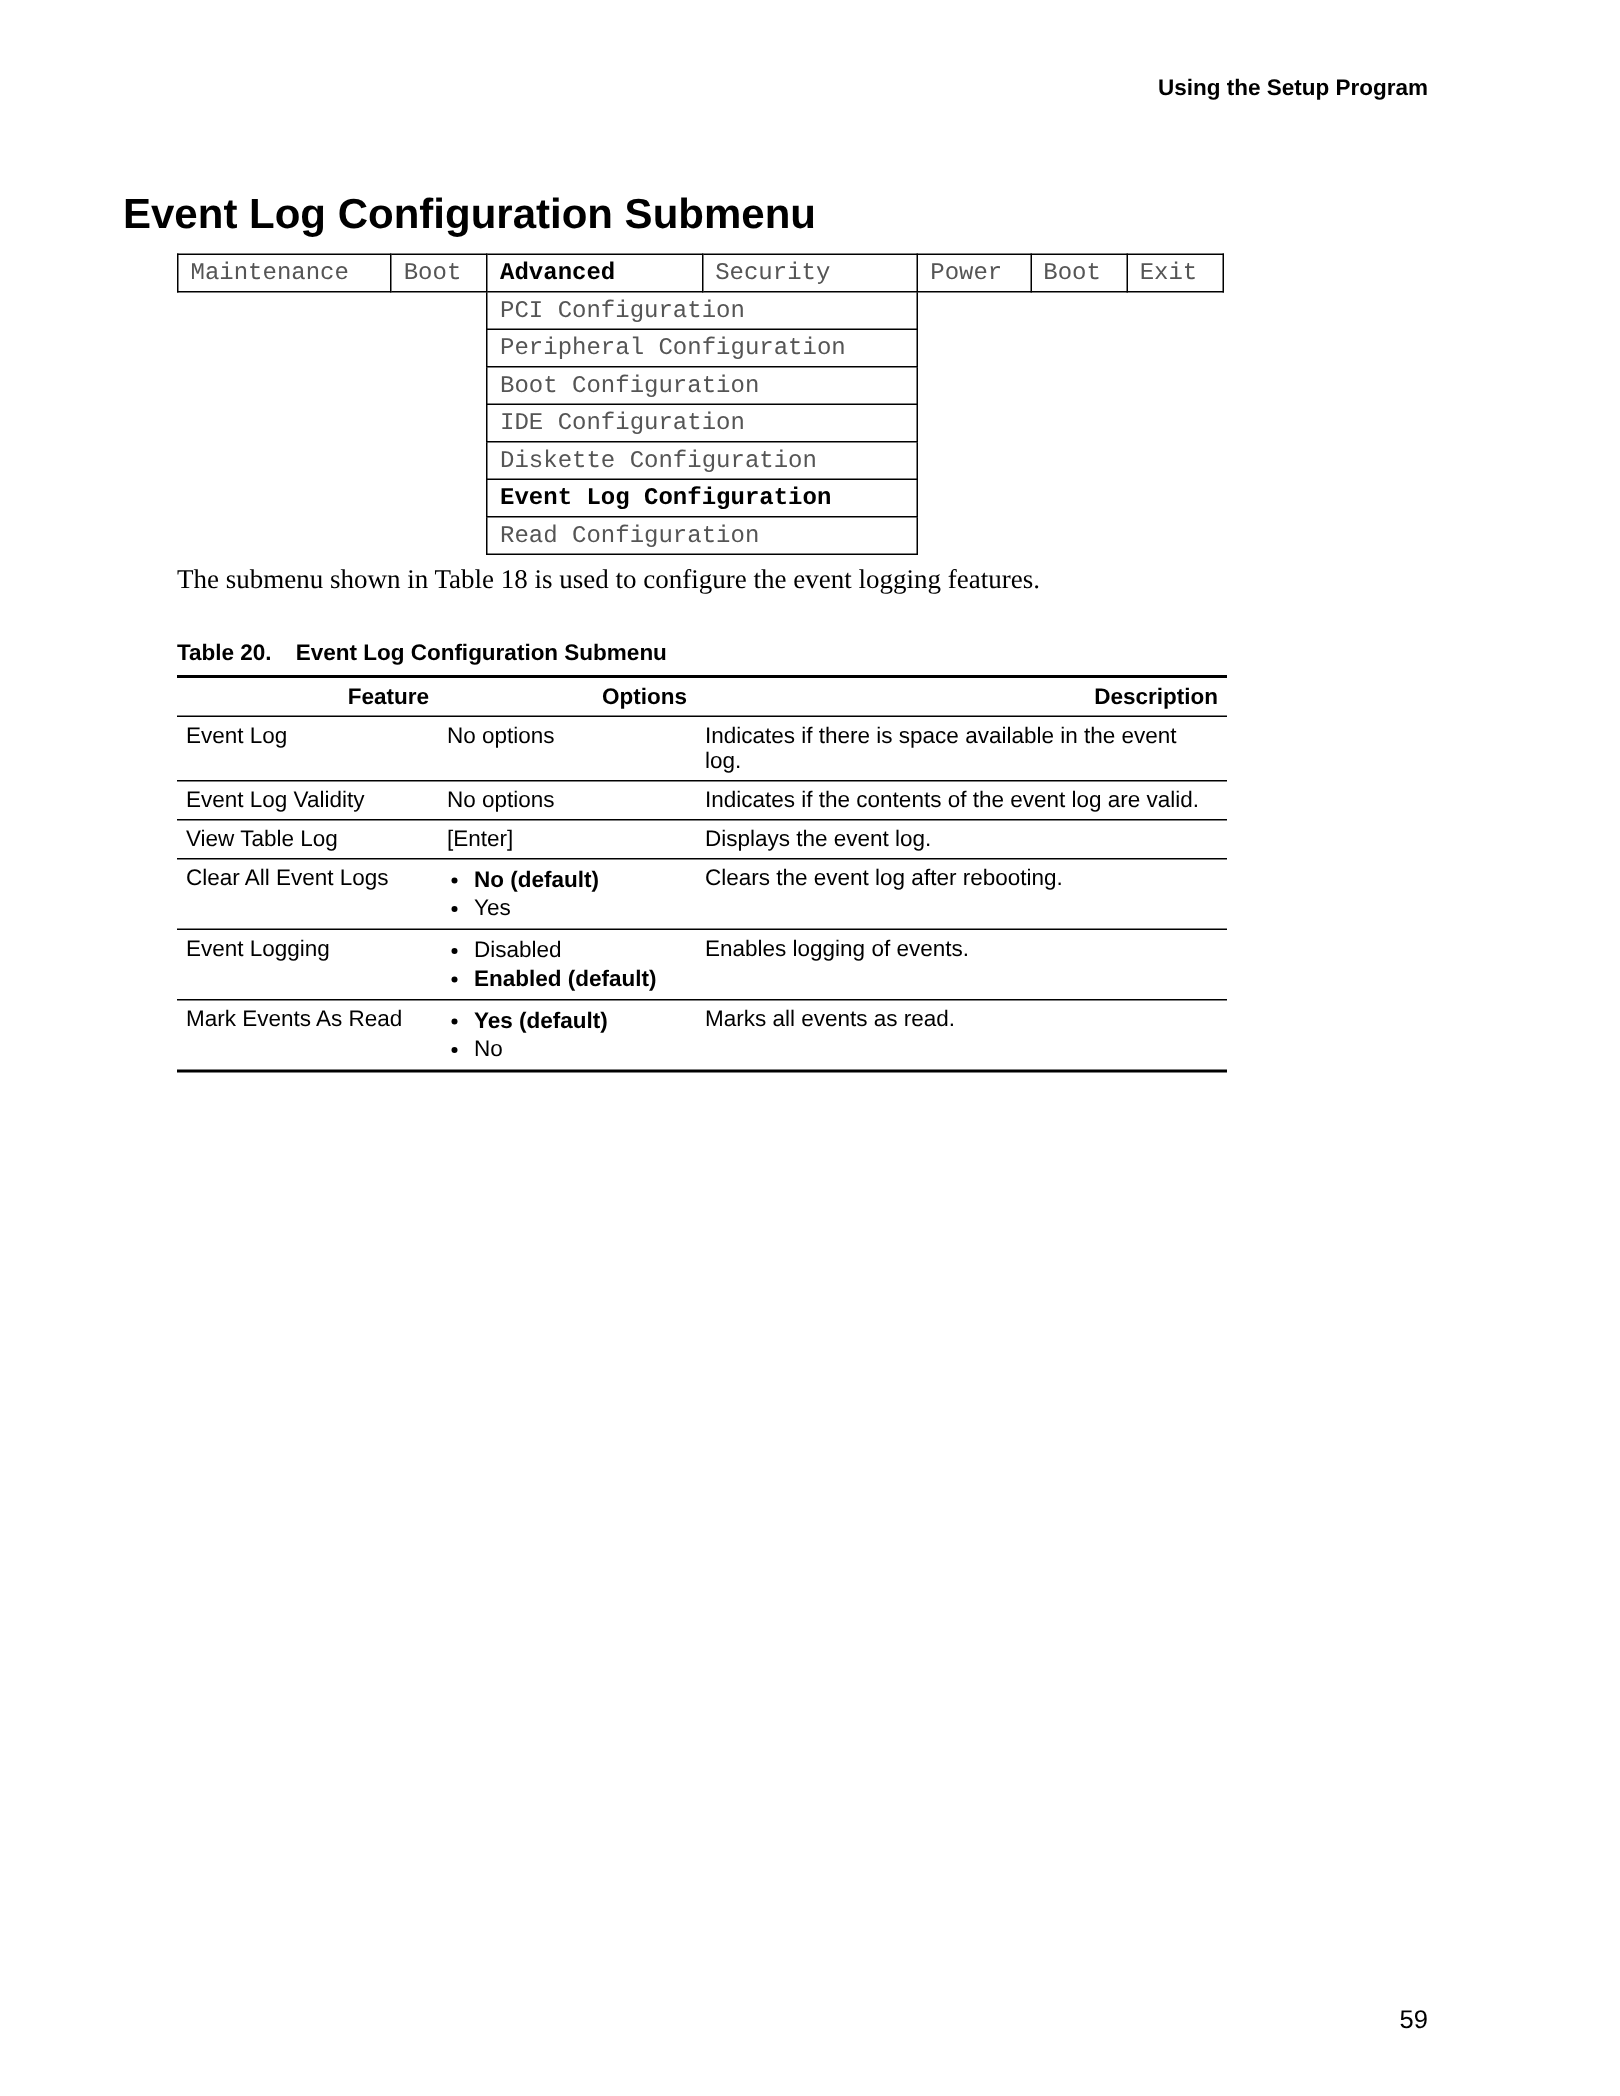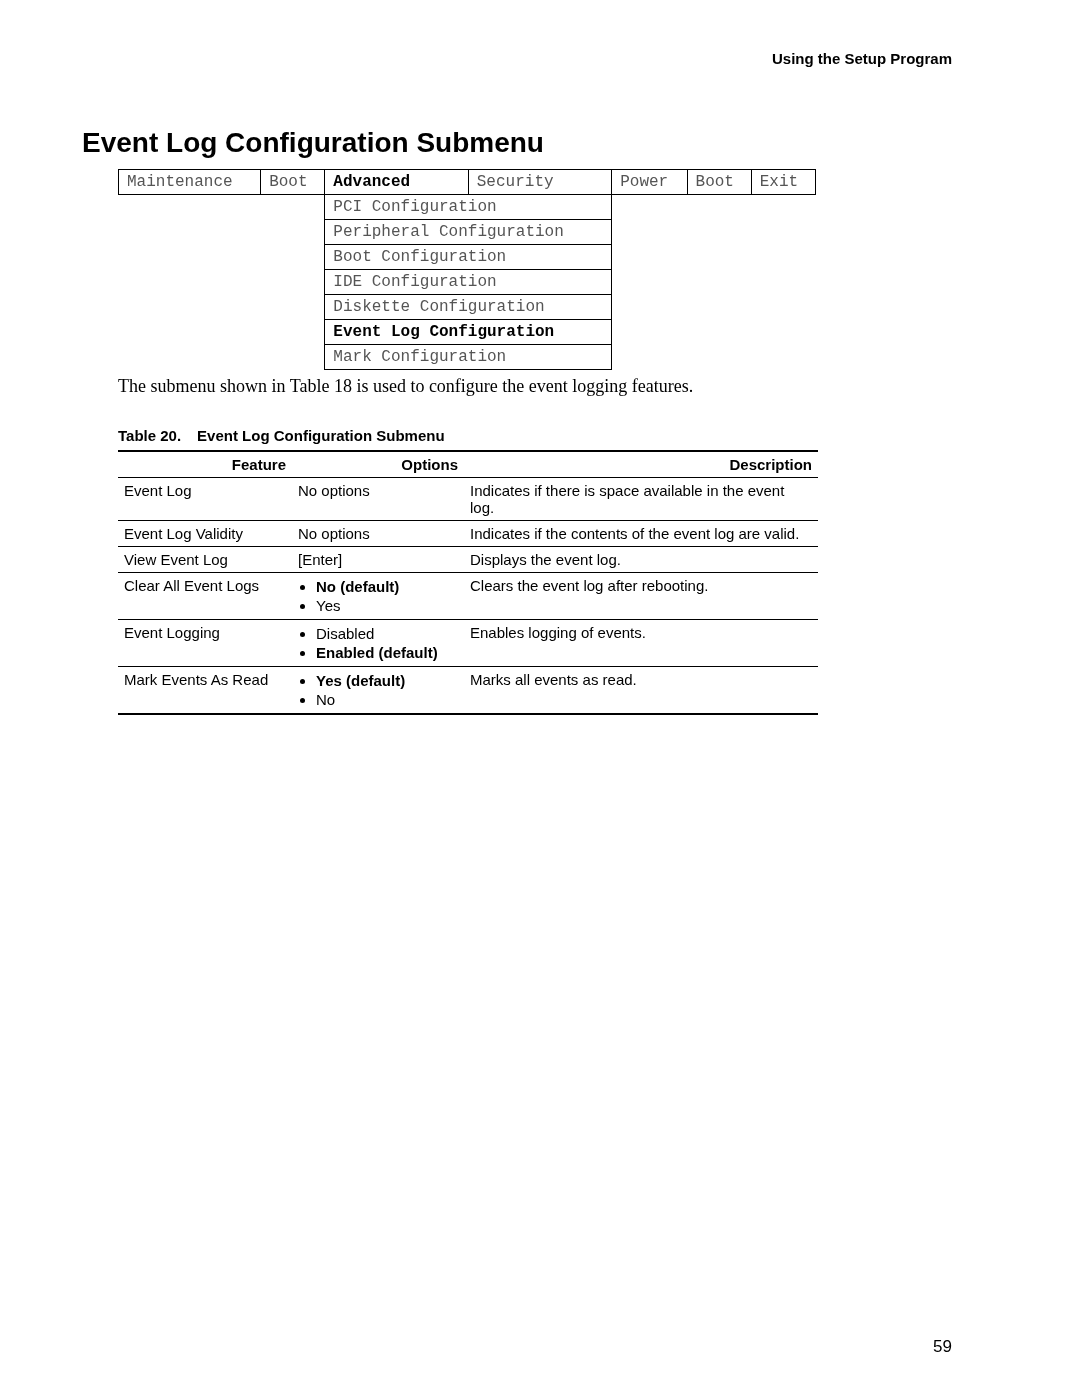--- a/index.html
+++ b/index.html
@@ -148,21 +148,21 @@
           <td colspan="2">Diskette Configuration</td>
           <td class="noborder" colspan="3"></td>
         </tr>
         <tr>
           <td class="noborder" colspan="2"></td>
           <td colspan="2" class="selected-item">Event Log Configuration</td>
           <td class="noborder" colspan="3"></td>
         </tr>
         <tr>
           <td class="noborder" colspan="2"></td>
-          <td colspan="2">Mark Configuration</td>
+          <td colspan="2">Read Configuration</td>
           <td class="noborder" colspan="3"></td>
         </tr>
       </tbody>
   </table>
 
   <p class="body-text">The submenu shown in Table 18 is used to configure the event logging features.</p>
 
   <p class="table-caption">
     <span>Table 20.</span><span class="gap"></span><span>Event Log Configuration Submenu</span>
   </p>
@@ -180,21 +180,21 @@
           <td>Event Log</td>
           <td>No options</td>
           <td>Indicates if there is space available in the event log.</td>
         </tr>
         <tr>
           <td>Event Log Validity</td>
           <td>No options</td>
           <td>Indicates if the contents of the event log are valid.</td>
         </tr>
         <tr>
-          <td>View Event Log</td>
+          <td>View Table Log</td>
           <td>[Enter]</td>
           <td>Displays the event log.</td>
         </tr>
         <tr>
           <td>Clear All Event Logs</td>
           <td>
             <ul class="opt-list">
               <li class="bold">No (default)</li>
               <li>Yes</li>
             </ul>

